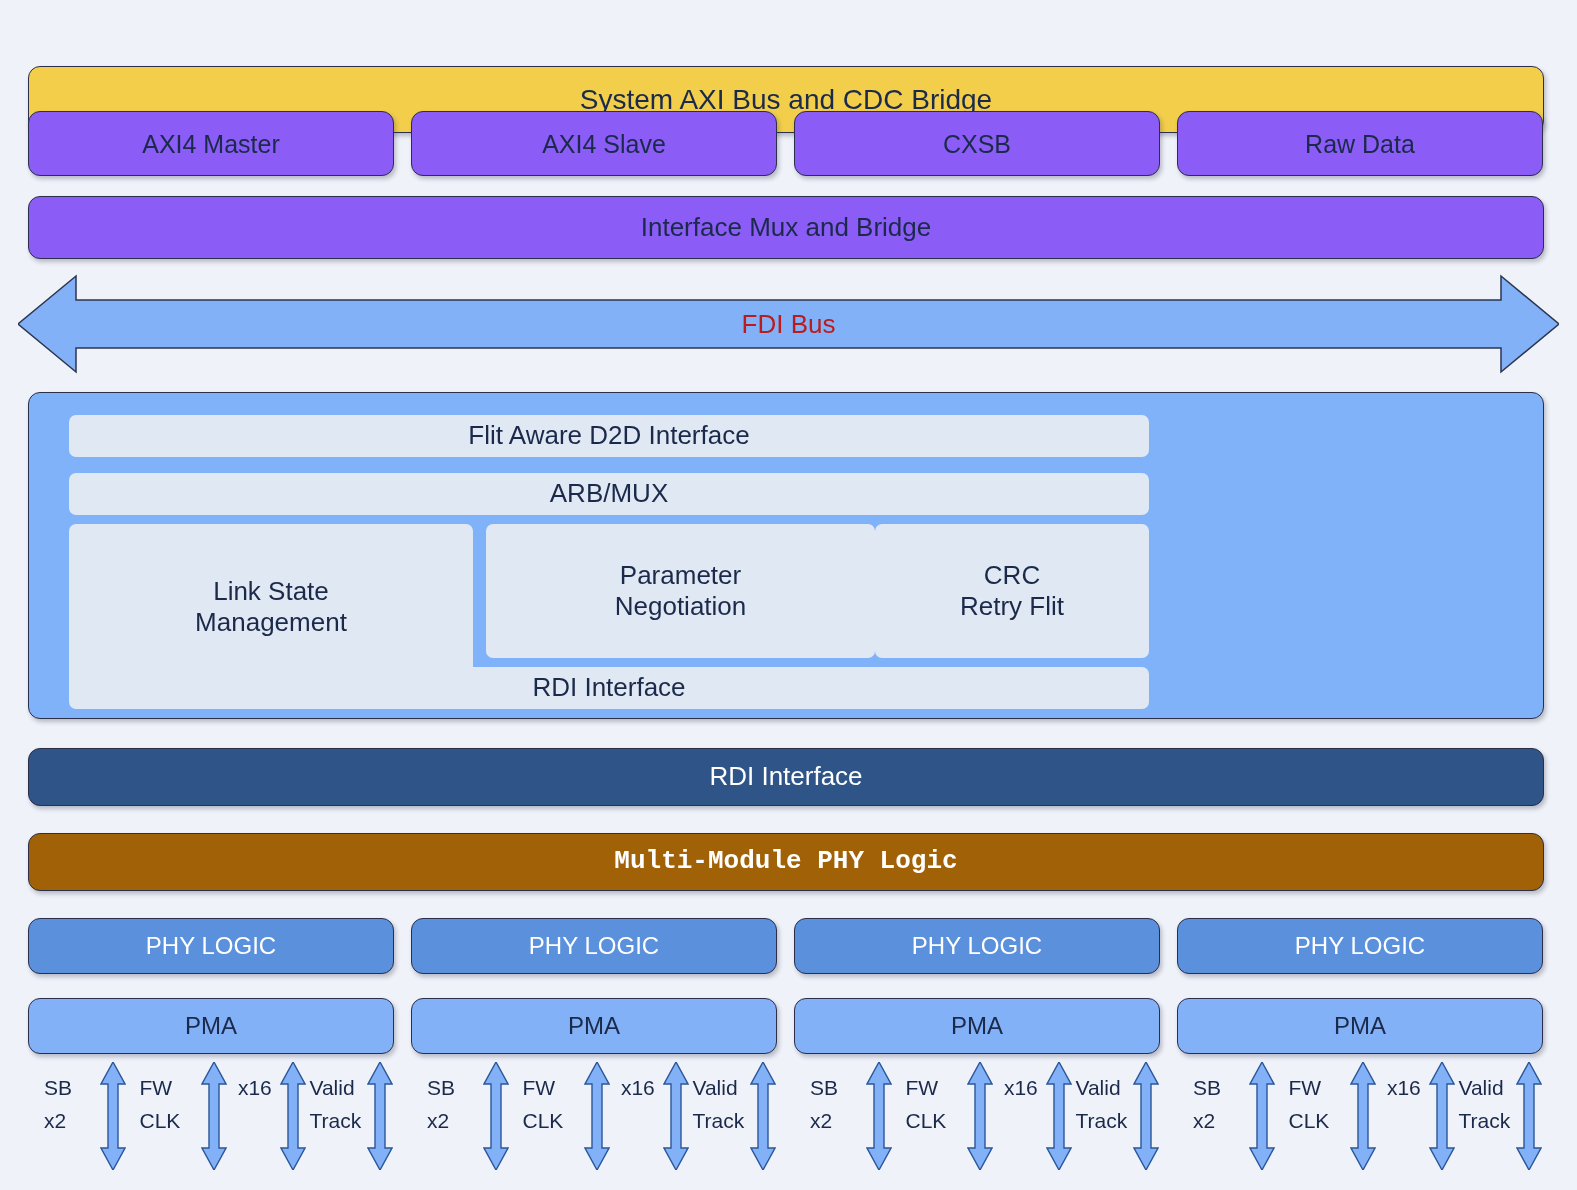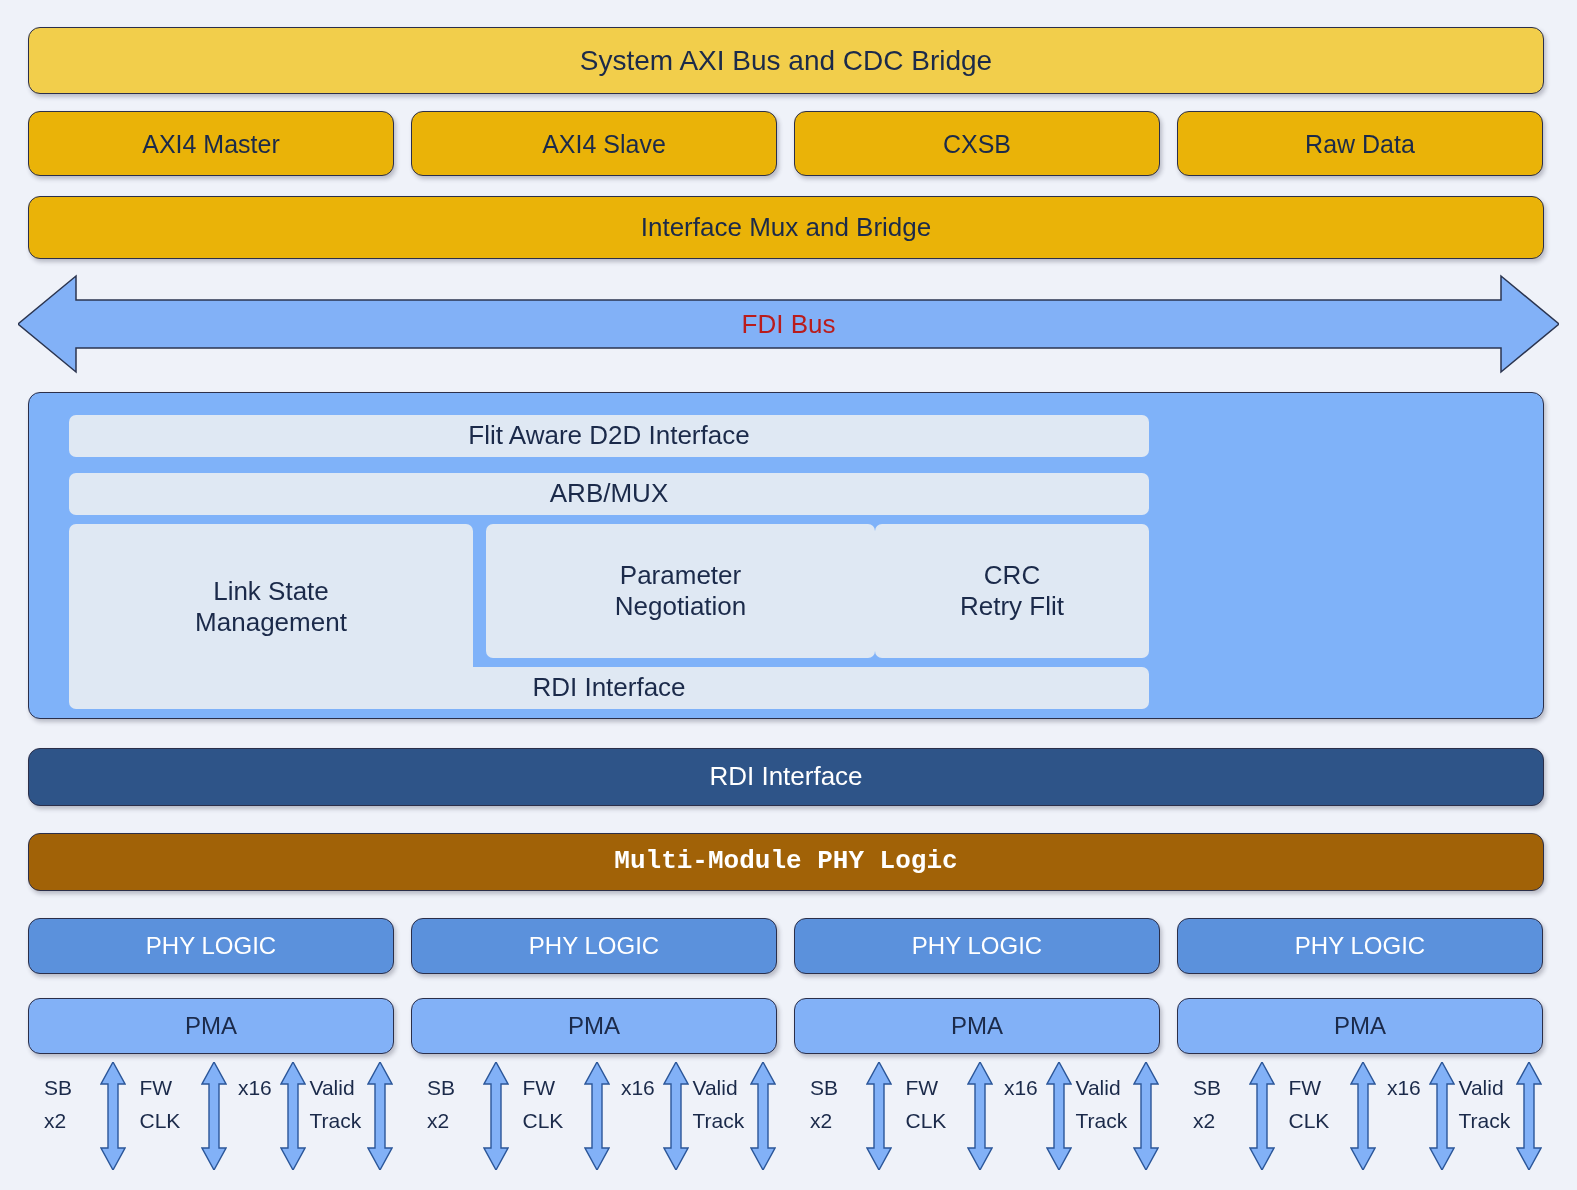--- a/index.html
+++ b/index.html
@@ -25,21 +25,21 @@
     justify-content: center;
     text-align: center;
     border: 1.5px solid #2b2f4a;
     border-radius: 12px;
     box-shadow: 2px 3px 4px rgba(60,60,80,.30);
     line-height: 1.12;
     white-space: pre-line;
   }
 
   .yellow  { background: #f2ce4b; }
-  .orange  { background: #eab308; }
+  .orange  { background: #8b5cf6; }
   .adapt   { background: #7fb2f9; }
   .navy    { background: #2e5488; color: #ffffff; }
   .midblue { background: #a16207; color: #ffffff; font-family: Liberation Mono, monospace; }
   .phy     { background: #5b91dc; color: #ffffff; }
   .pma     { background: #82b1f7; color: #1b2a4a; }
 
   
   .inner {
     position: absolute;
     box-sizing: border-box;
@@ -48,21 +48,21 @@
     justify-content: center;
     text-align: center;
     background: #dfe8f3;
     border-radius: 7px;
     line-height: 1.2;
     white-space: pre-line;
     color: #1b2a4a;
   }
 
   
-  .t-28 { font-size: 28px; }
+  .t-28 { font-size: 28px; margin-top: 39px; }
   .t-26 { font-size: 26px; }
   .t-25 { font-size: 25px; }
   .t-24 { font-size: 24px; }
   .bold { font-weight: bold; }
 
   
   #fdi-bus {
     position: absolute;
     left: 18px;
     top: 272px;

